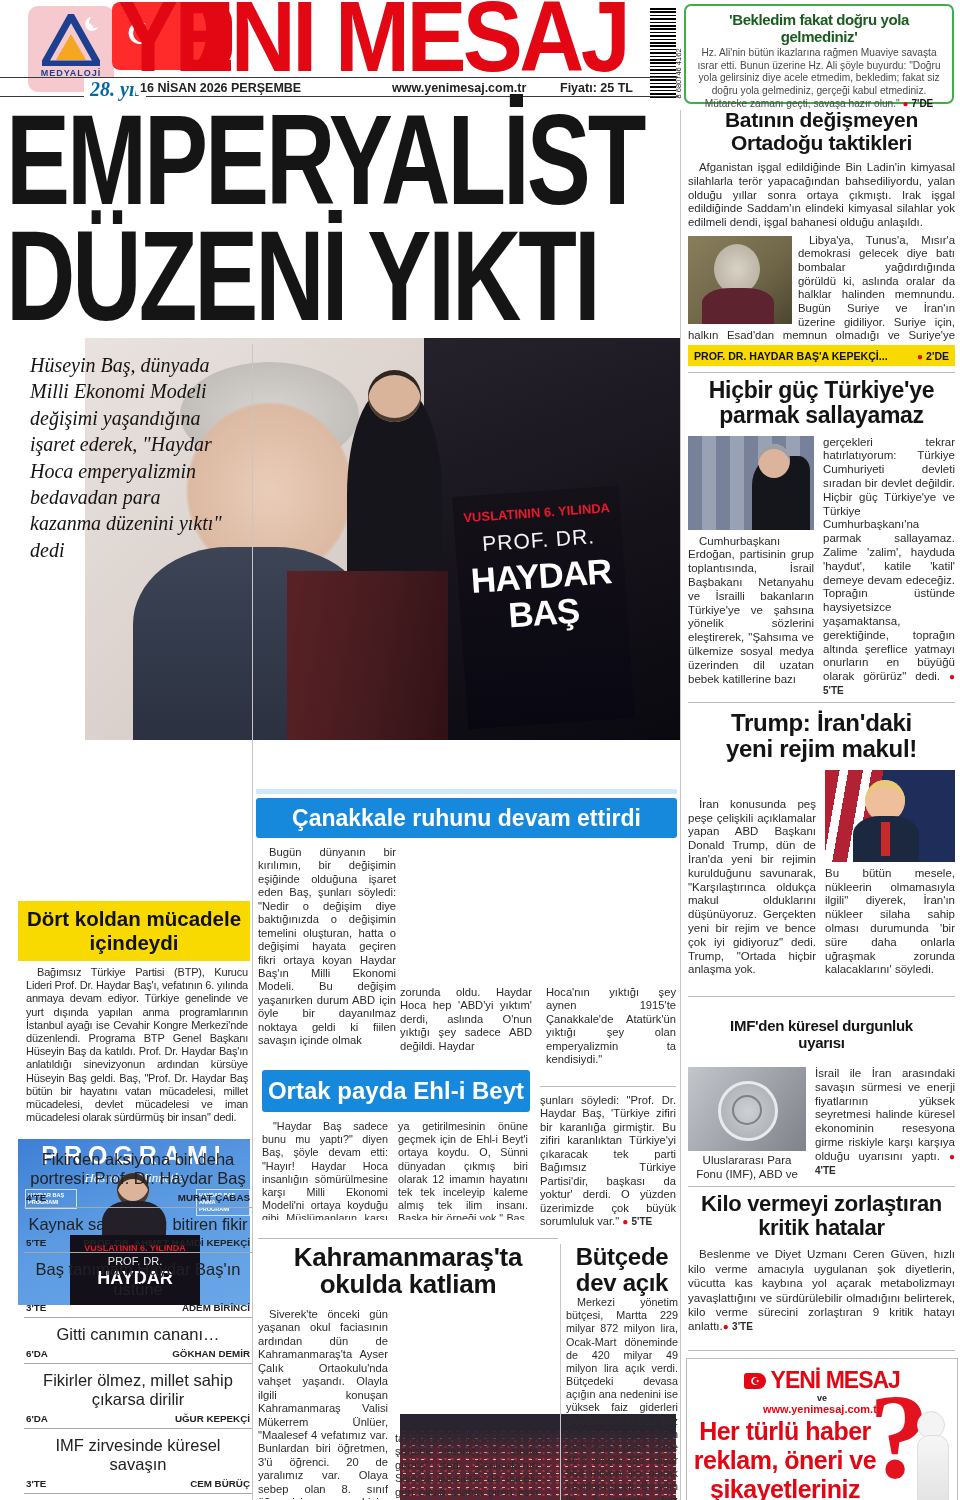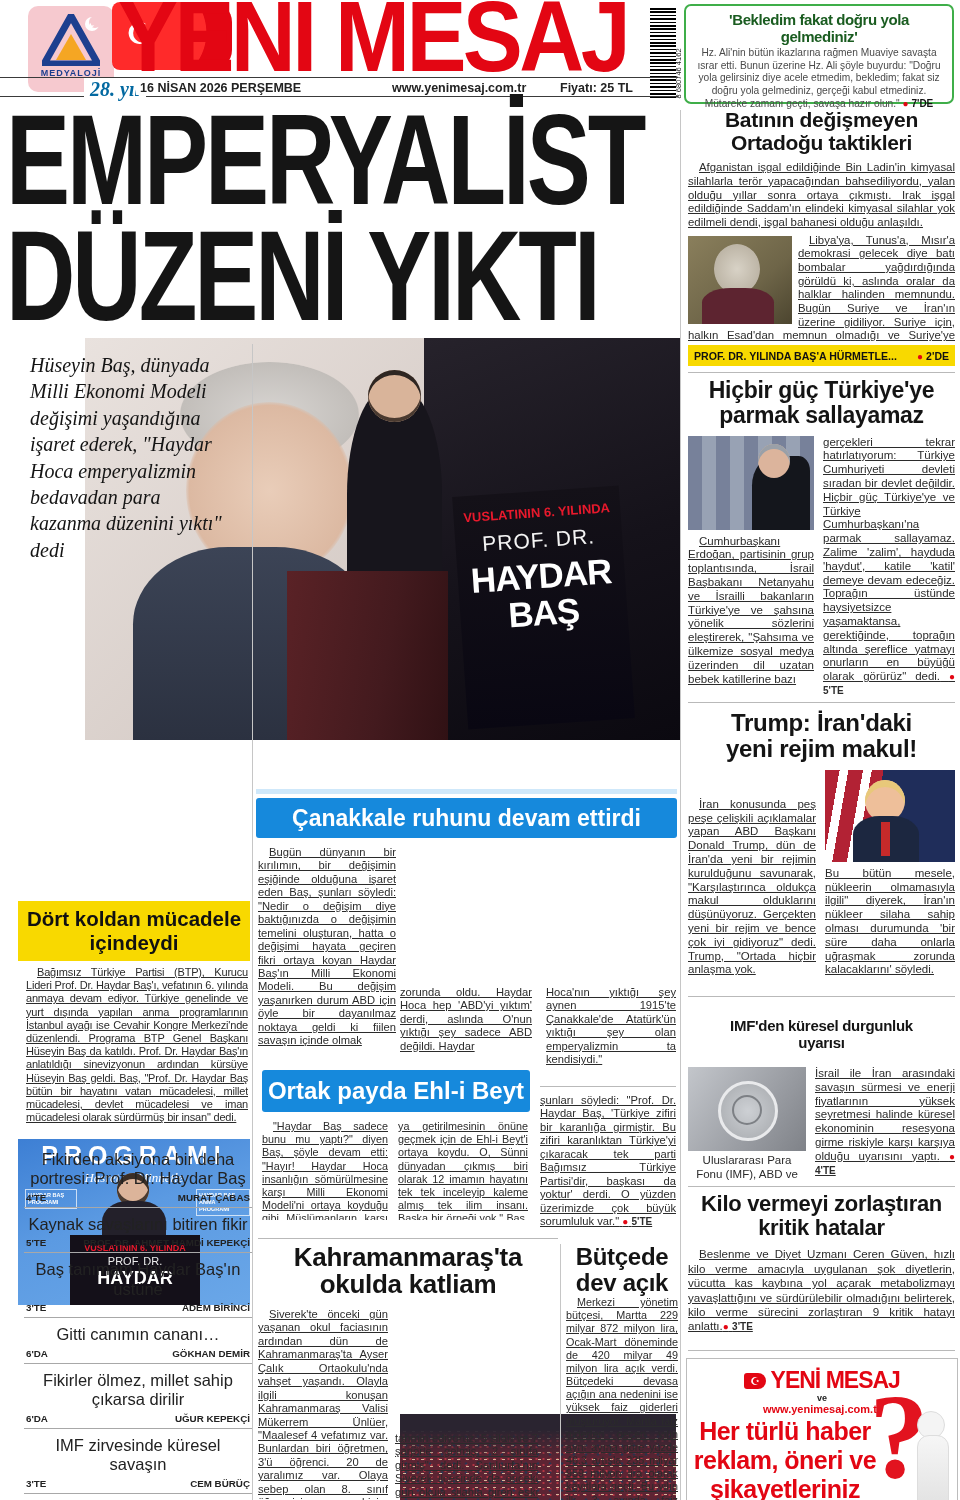--- a/index.html
+++ b/index.html
@@ -1,19 +1,19 @@
 <!DOCTYPE html>
 <html lang="tr"><head>
 <meta charset="utf-8">
 <style>
   html,body{margin:0;padding:0;}
   body{width:960px;height:1500px;position:relative;background:#fff;overflow:hidden;
        font-family:"Liberation Sans",sans-serif;color:#1a1a1a;}
   .abs{position:absolute;}
-  .jt{text-align:justify;color:#2b2b2b;text-decoration:underline;}
+  .jt{text-align:justify;color:#2b2b2b;}
   .jt p{margin:0 0 4px 0;text-indent:11px;}
   .f11{font-size:11.2px;line-height:1.2;}
   .f115{font-size:11.5px;line-height:1.2;}
   .f108{font-size:10.8px;line-height:1.22;}
   .sec-title{font-weight:bold;text-align:center;color:#141414;letter-spacing:-0.3px;}
   .rule-h{position:absolute;background:#b9b9b9;height:1px;}
   .rule-v{position:absolute;background:#c6c6c6;width:1px;}
   .redref{color:#111;font-weight:bold;font-size:10.5px;white-space:nowrap;}
   .reddot{color:#e30613;font-size:10px;}
   
@@ -237,21 +237,21 @@
   <div class="sec-title" style="font-size:21px;line-height:1.1;width:90%;margin:0 auto;">Batının değişmeyen Ortadoğu taktikleri</div>
   <div class="jt" style="font-size:11.4px;line-height:1.2;margin-top:7px;">
     <p>Afganistan işgal edildiğinde Bin Ladin'in kimyasal silahlarla terör yapacağından bahsediliyordu, yalan olduğu yıllar sonra ortaya çıkmıştı. Irak işgal edildiğinde Saddam'ın elindeki kimyasal silahlar yok edilmeli dendi, işgal bahanesi olduğu anlaşıldı.</p>
     <div class="photo haydarphoto" style="float:left;width:104px;height:88px;margin:2px 6px 0 0;">
       <div class="circle" style="left:26px;top:8px;width:46px;height:50px;background:radial-gradient(#d8d2c6,#bdb5a6 70%,transparent 74%);"></div>
       <div class="abs" style="left:14px;top:52px;width:72px;height:36px;background:#5d2430;border-radius:40% 40% 0 0;"></div>
     </div>
     <p style="text-indent:11px;">Libya'ya, Tunus'a, Mısır'a demokrasi gelecek diye batı bombalar yağdırdığında görüldü ki, aslında oralar da halklar halinden memnundu. Bugün Suriye ve İran'ın üzerine gidiliyor. Suriye için, halkın Esad'dan memnun olmadığı ve Suriye'ye demokrasi gelmesi gerektiği iddia edilmektedir.</p>
   </div>
   <div class="strap abs" style="left:0;bottom:0;width:100%;height:21px;box-sizing:border-box;">
-    <span style="font-size:10.6px;font-weight:bold;color:#111;">PROF. DR. YILINDA BAŞ'A HÜRMETLE...</span>
+    <span style="font-size:10.6px;font-weight:bold;color:#111;">PROF. DR. HAYDAR BAŞ'A KEPEKÇİ...</span>
     <span class="redref"><span class="reddot">●</span> <span>2'DE</span></span>
   </div>
 </div>
 <div class="rule-h" style="left:688px;top:372px;width:267px;"></div>
 
 <div class="abs" style="left:688px;top:378px;width:267px;height:318px;">
   <div class="sec-title" style="font-size:23px;line-height:1.08;width:96%;margin:0 auto;">Hiçbir güç Türkiye'ye parmak sallayamaz</div>
   <div style="display:flex;gap:9px;margin-top:8px;height:258px;overflow:hidden;">
     <div style="width:126px;">
       <div class="photo erdophoto" style="width:126px;height:94px;margin-bottom:5px;">

